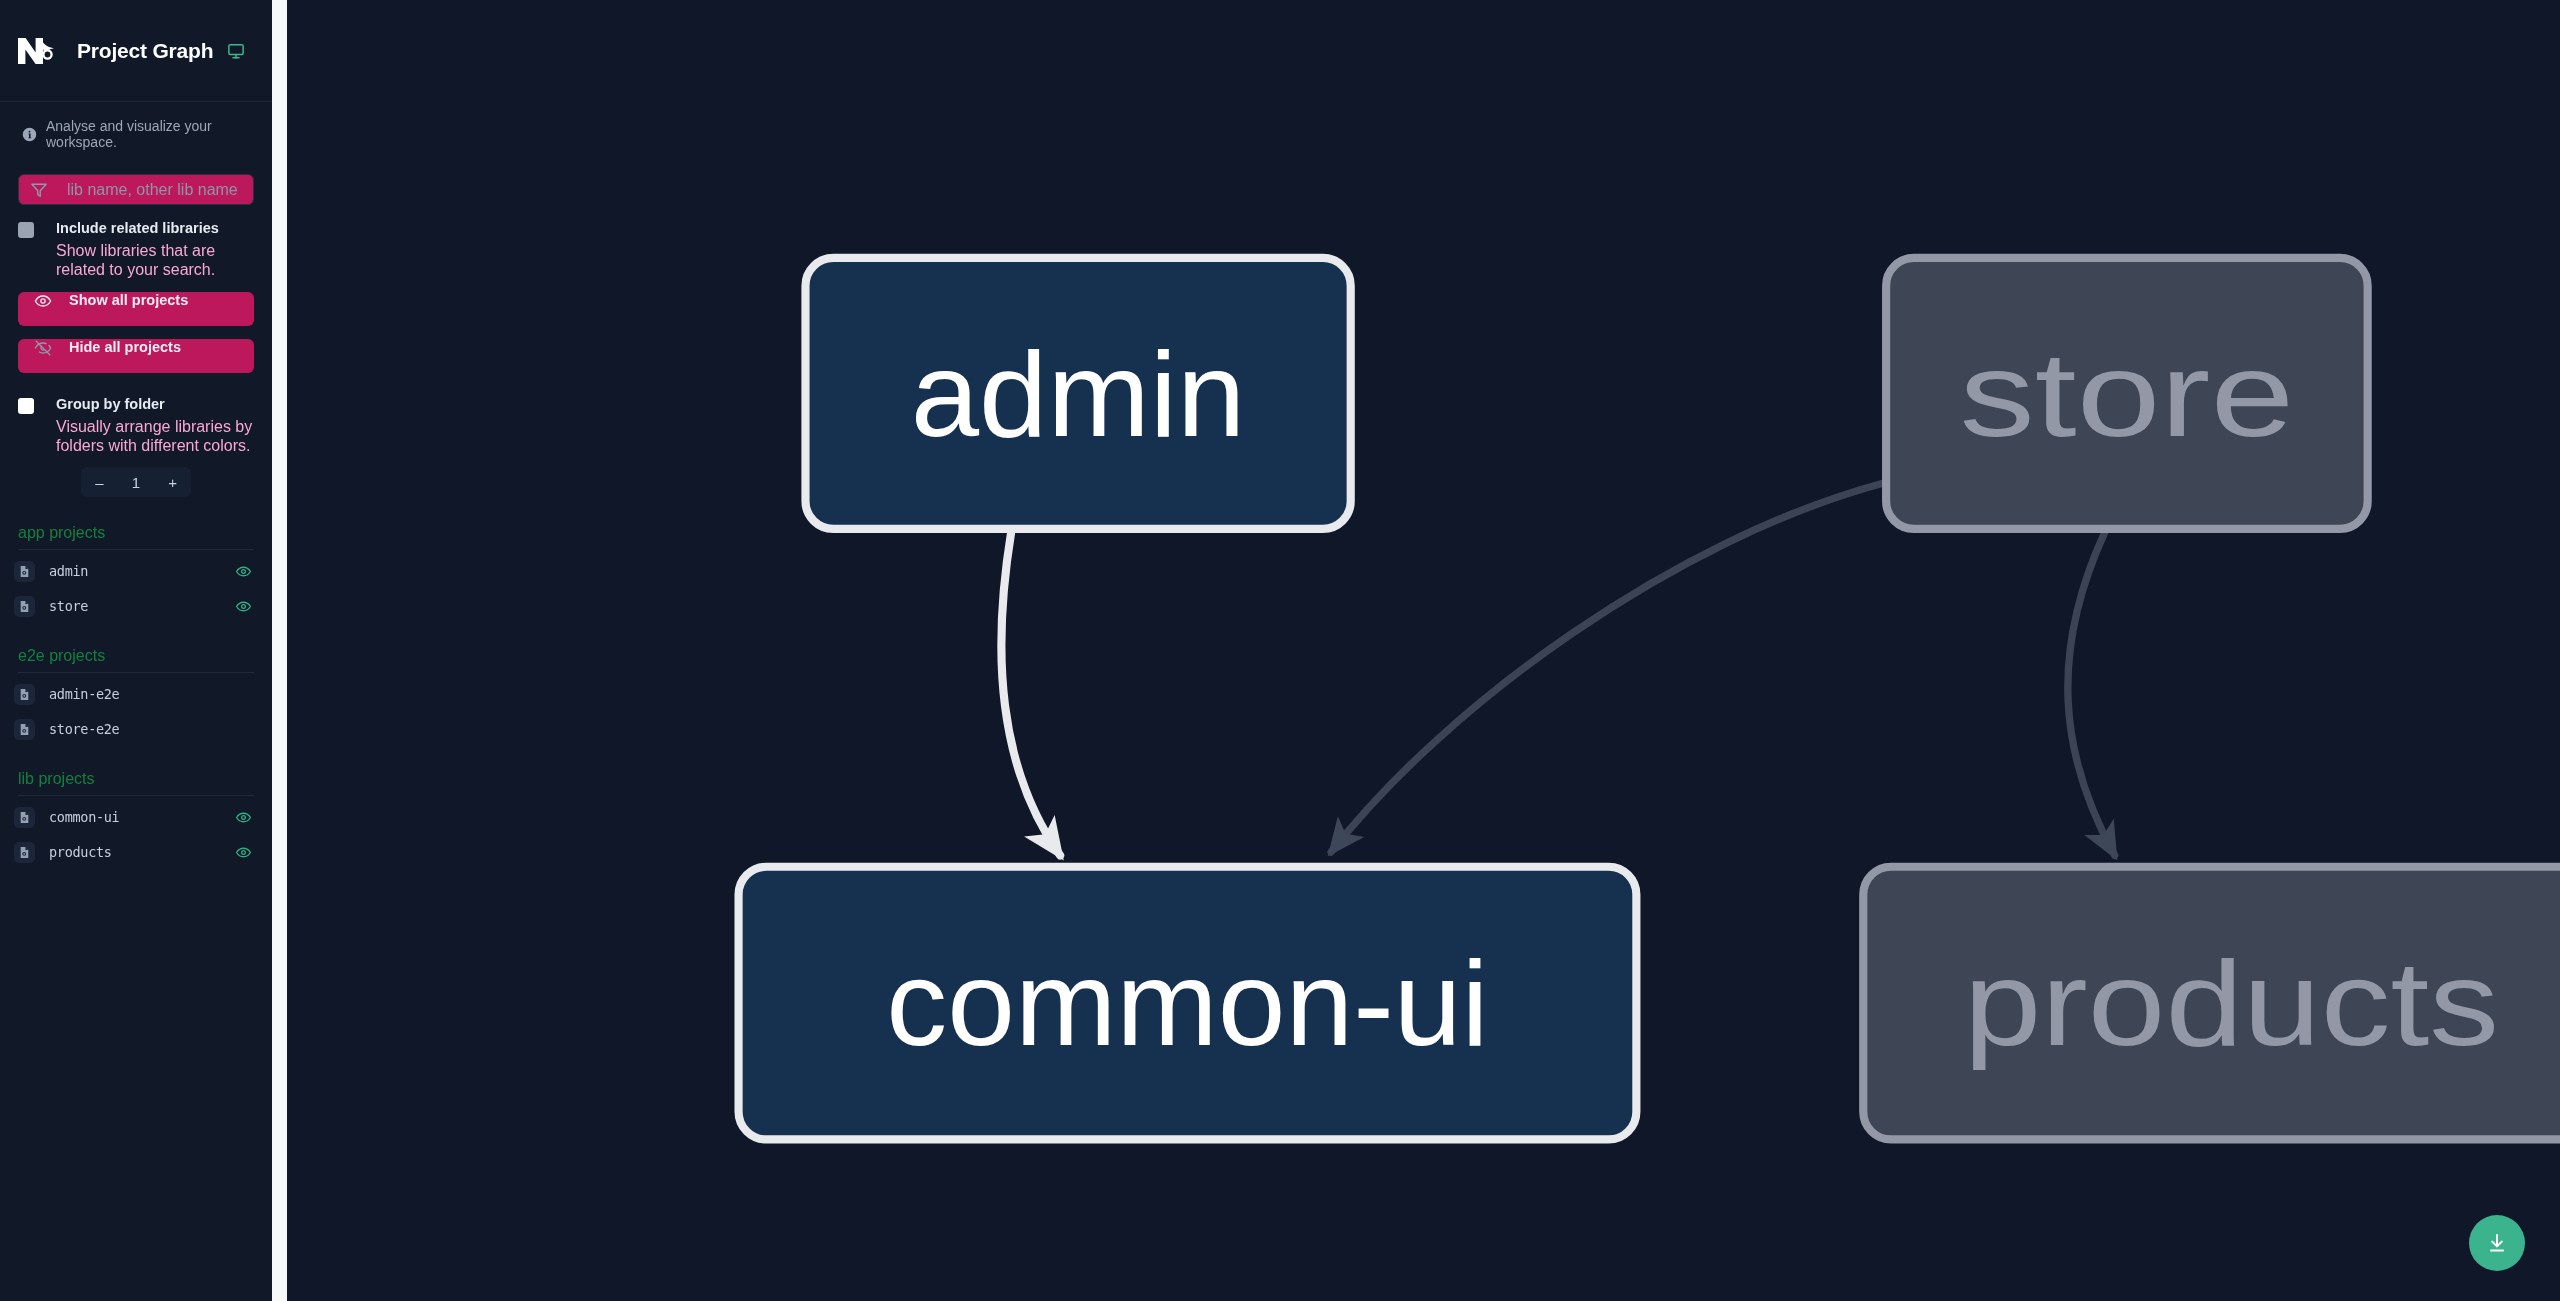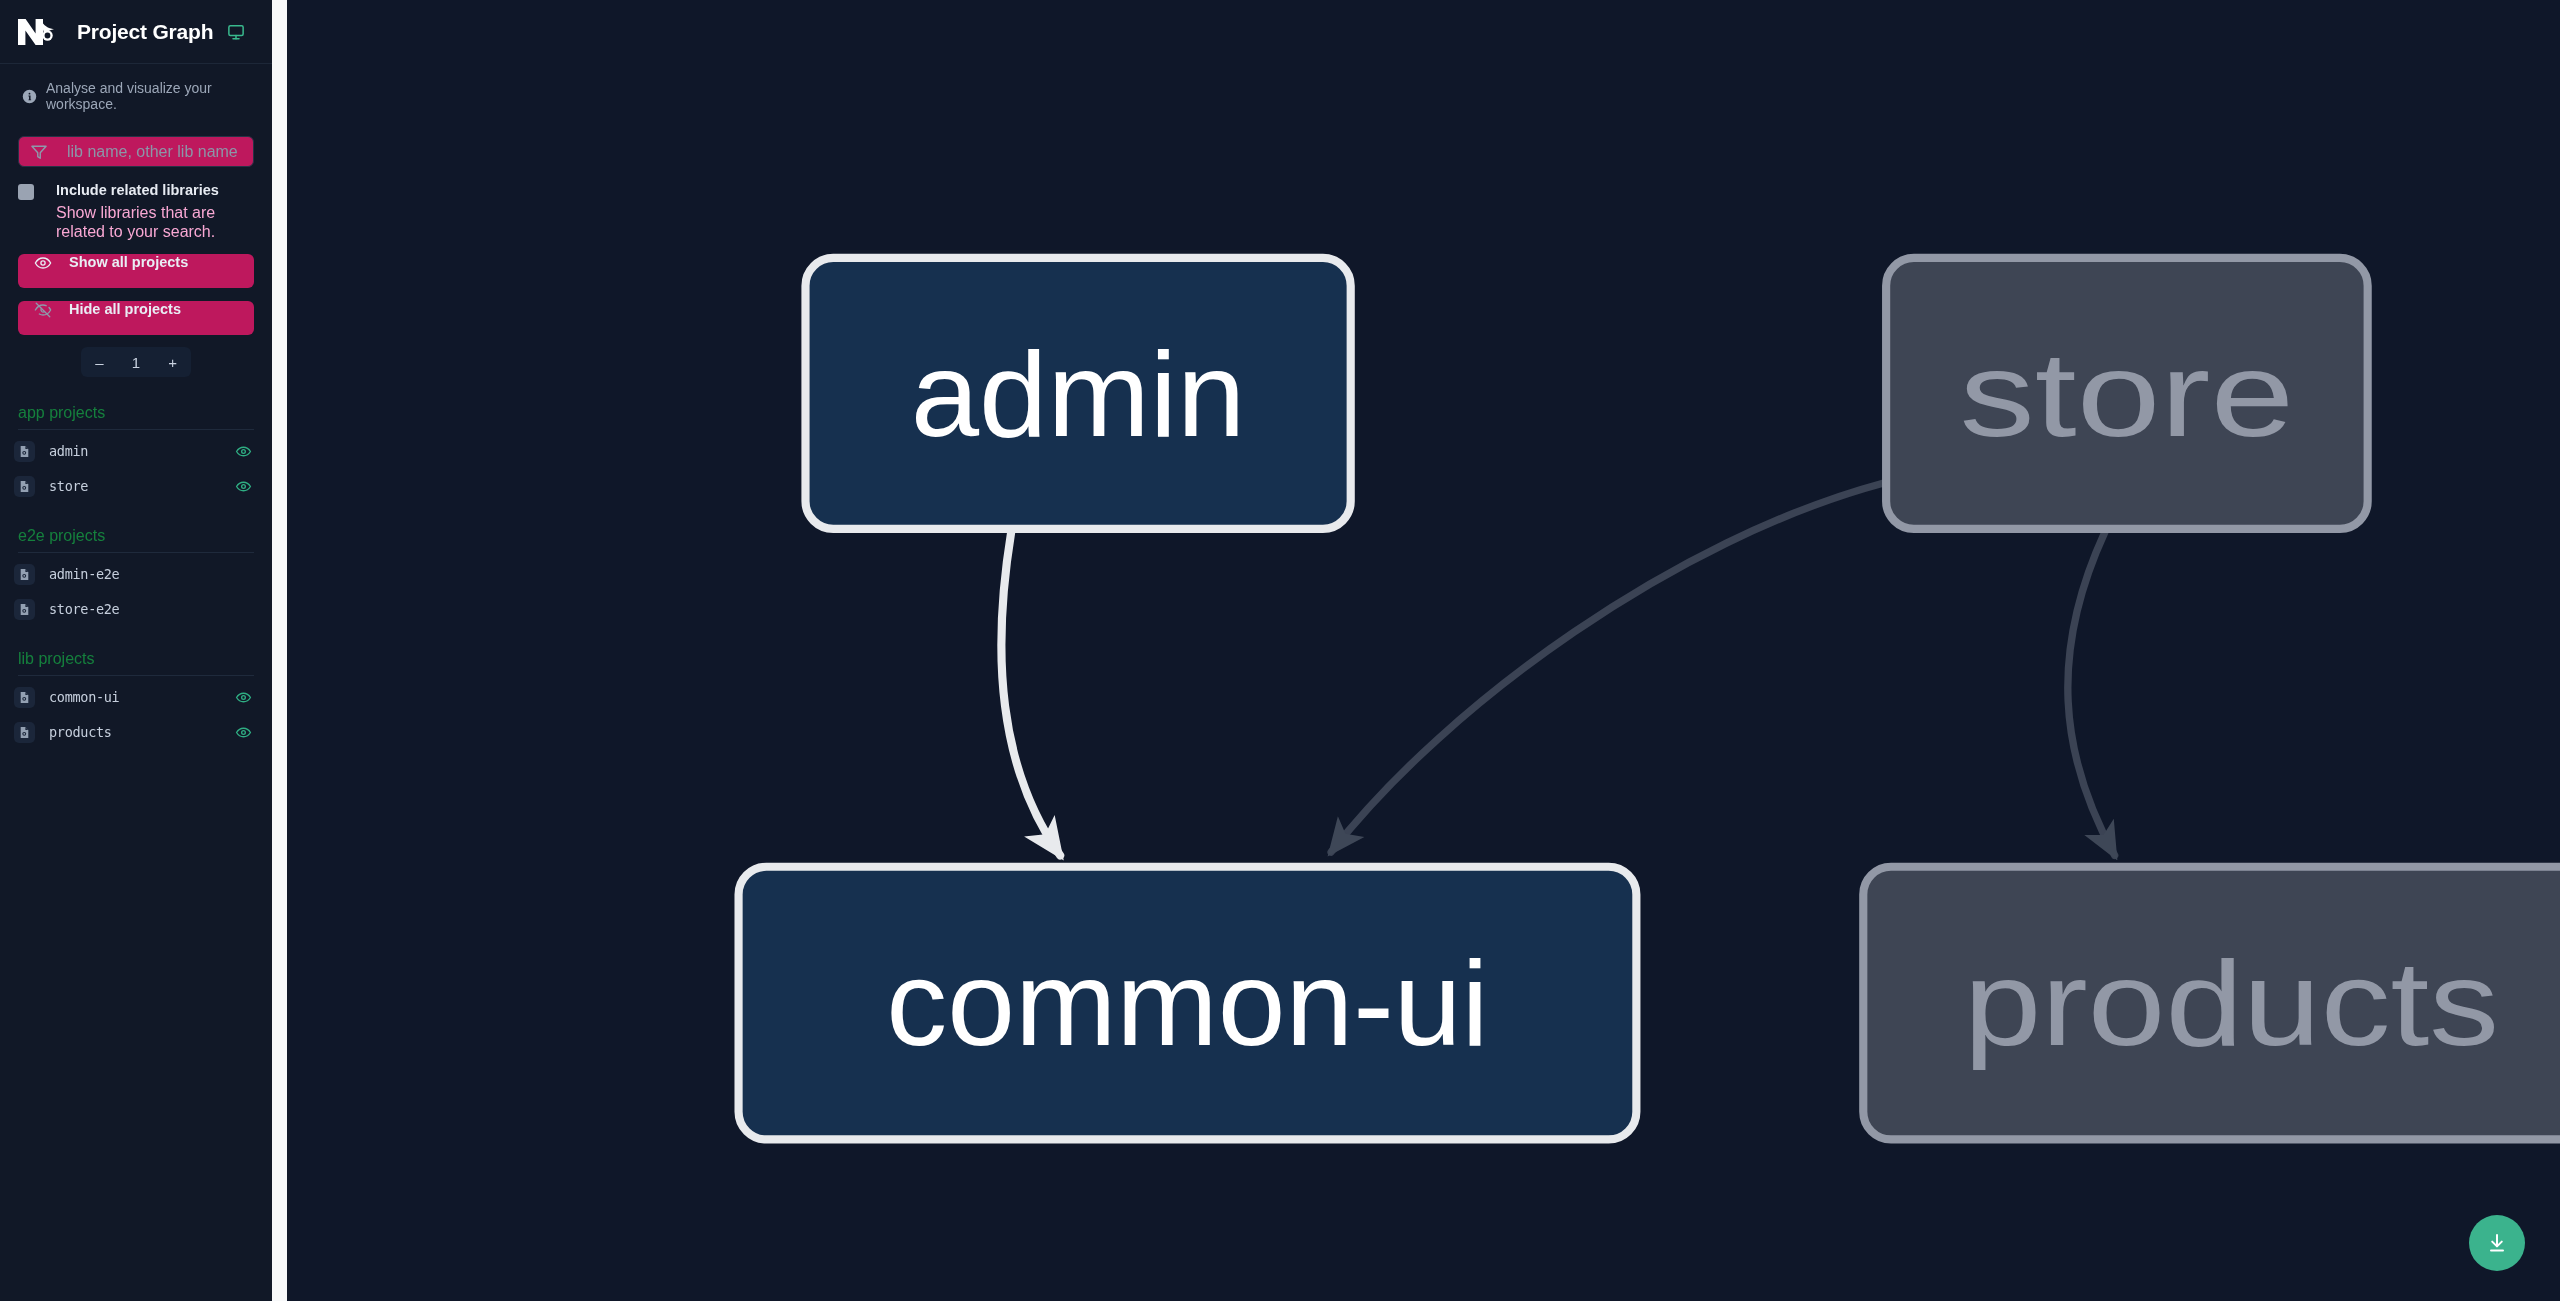--- a/index.html
+++ b/index.html
@@ -13,21 +13,21 @@
 
   
   #sidebar {
     width: 272px; height: 1301px;
     background: #111827;
     position: relative;
     flex: 0 0 272px;
     overflow: hidden;
   }
   .sb-header {
-    height: 64px;
+    height: 102px;
     display: flex; align-items: center;
     padding: 0 0 0 16px;
     border-bottom: 1px solid #1d2738;
   }
   .nx-logo { width: 44px; height: 34px; flex: 0 0 44px; }
   .sb-title {
     color: #ffffff; font-size: 21px; font-weight: 700;
     margin-left: 17px; letter-spacing: -0.2px; white-space: nowrap;
   }
   .monitor-icon { margin-left: 14px; width: 18px; height: 18px; flex:0 0 18px; }
@@ -201,20 +201,27 @@
 
     <div class="sb-btn">
       <svg viewBox="0 0 24 24" fill="none" stroke="#8e99ab" stroke-width="1.8" stroke-linecap="round" stroke-linejoin="round">
         <path d="M1.8 12S5.5 5.3 12 5.3c1.6 0 3 .4 4.2 1M20 8.6c1.5 1.7 2.2 3.4 2.2 3.4S18.5 18.7 12 18.7c-1.9 0-3.5-.6-4.9-1.4"></path>
         <path d="M9.9 9.9a3 3 0 0 0 4.2 4.2"></path>
         <line x1="3" y1="3" x2="21" y2="21"></line>
       </svg>
       <span class="lbl">Hide all projects</span>
     </div>
 
+    <div class="opt-row" style="padding-top:22px">
+      <span class="cbox white"></span>
+      <span class="opt-text">
+        <span class="opt-title" style="display:block">Group by folder</span>
+        <span class="opt-desc" style="display:block">Visually arrange libraries by folders with different colors.</span>
+      </span>
+    </div>
 
 
     <div class="stepper">
       <div>–</div>
       <div class="mid">1</div>
       <div>+</div>
     </div>
 
     <div id="groups">
         <div class="grp-title">app projects</div>

